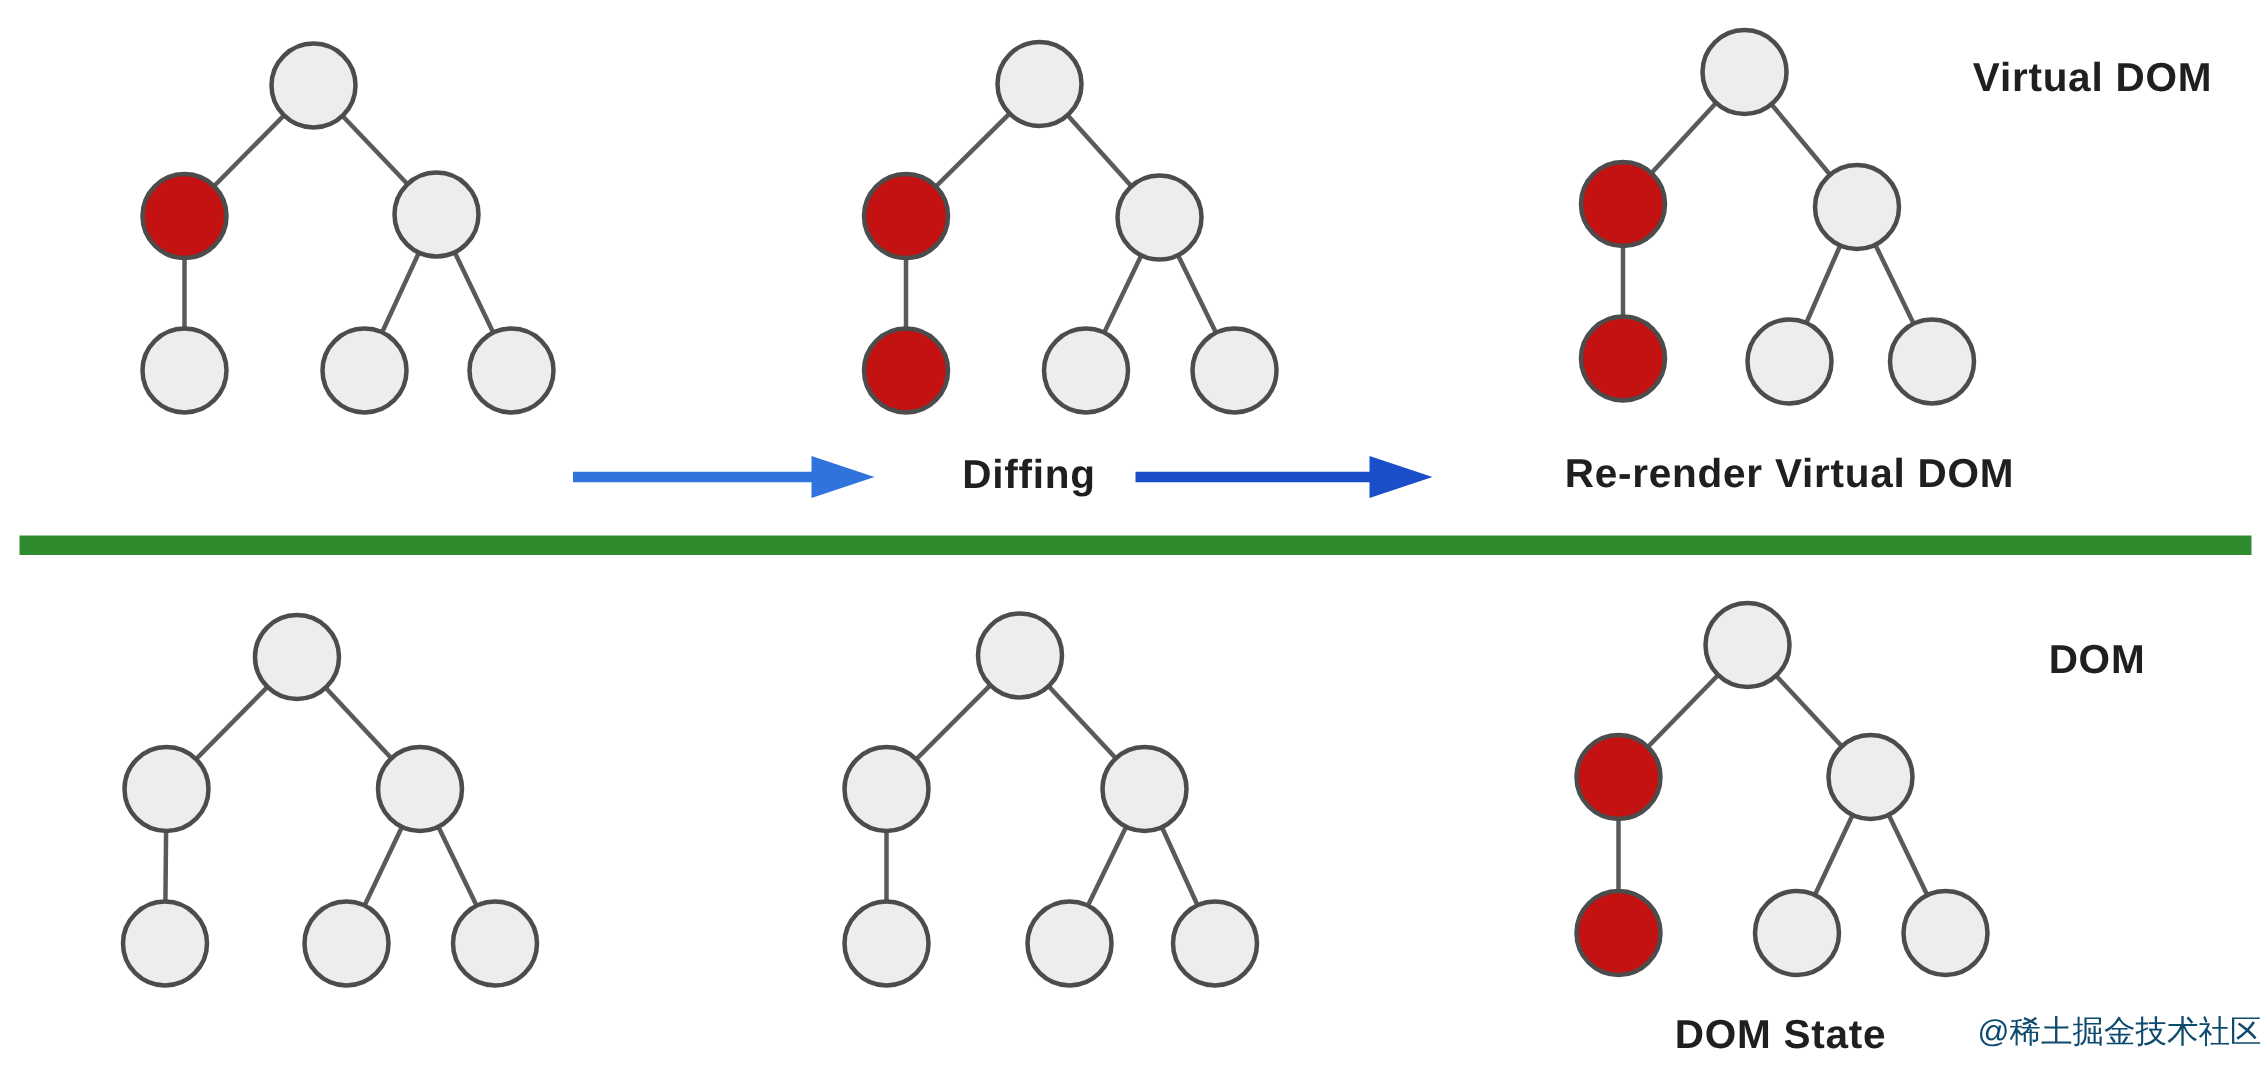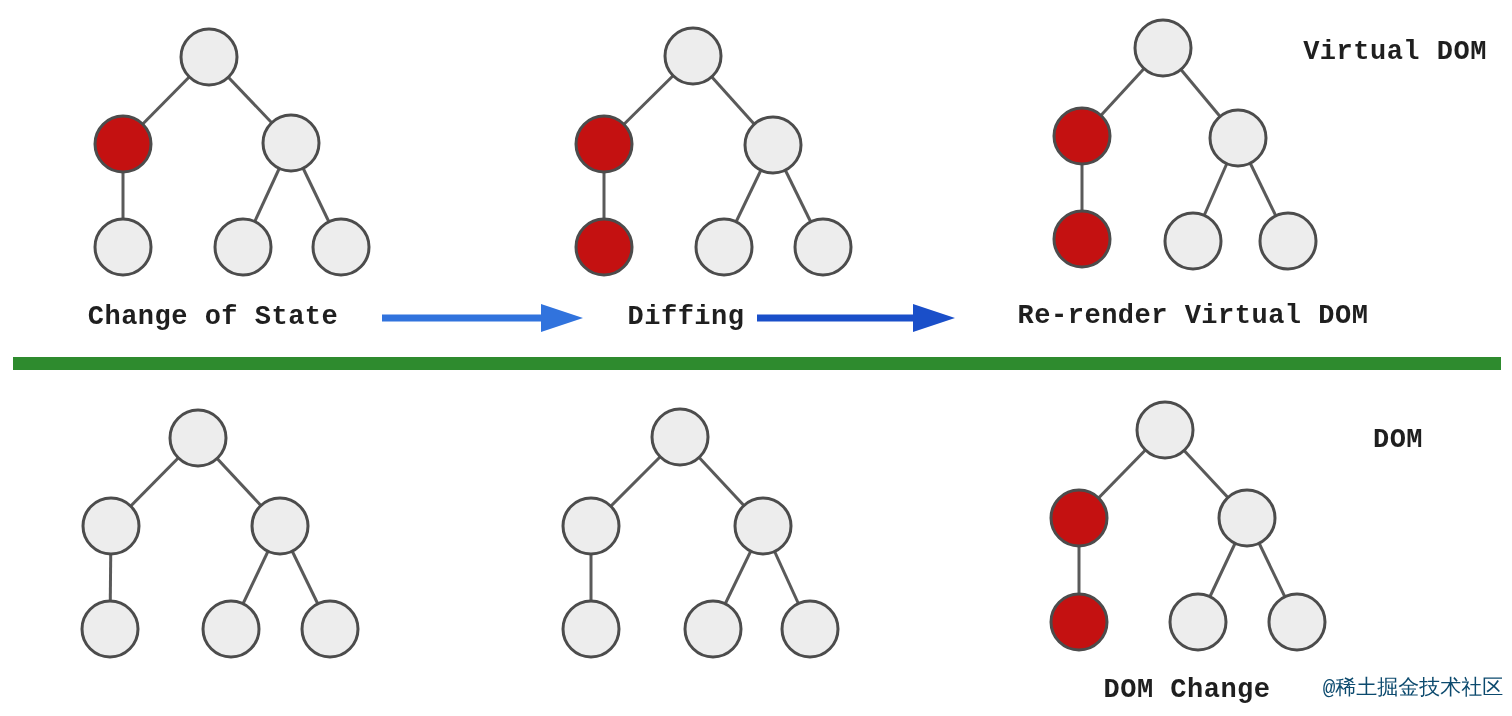--- a/index.html
+++ b/index.html
@@ -24,21 +24,20 @@
   }
   .lbl {
     position: absolute;
     transform: translate(-50%, -50%);
     font-weight: 700;
     font-size: 27px;
     letter-spacing: 0.5px;
     color: #1f1f1f;
     white-space: nowrap;
     line-height: 1;
-    font-family: Liberation Mono, monospace;
   }
   #lbl-change    { left: 213px;  top: 317px; }
   #lbl-diffing   { left: 686px;  top: 317px; }
   #lbl-rerender  { left: 1193px; top: 316px; text-align: center; }
   #lbl-vdom      { left: 1395px; top: 52px;  }
   #lbl-dom       { left: 1398px; top: 440px; }
   #lbl-domchange { left: 1187px; top: 690px; }
   #watermark {
     left: 1413px;
     top: 688px;
@@ -135,20 +134,19 @@
       <g>
         <line x1="382" y1="318" x2="551" y2="318" stroke="#3173dd" stroke-width="7"></line>
         <polygon points="583,318 541,304 541,332" fill="#3173dd"></polygon>
       </g>
       <g>
         <line x1="757" y1="318" x2="923" y2="318" stroke="#1a4fc9" stroke-width="7"></line>
         <polygon points="955,318 913,304 913,332" fill="#1a4fc9"></polygon>
       </g>
     </svg>
 
-  <div class="lbl" id="lbl-change">Change of State</div>
   <div class="lbl" id="lbl-diffing">Diffing</div>
   <div class="lbl" id="lbl-rerender">Re-render Virtual DOM</div>
   <div class="lbl" id="lbl-vdom">Virtual DOM</div>
   <div class="lbl" id="lbl-dom">DOM</div>
-  <div class="lbl" id="lbl-domchange">DOM Change</div>
+  <div class="lbl" id="lbl-domchange">DOM State</div>
   <div class="lbl" id="watermark">@稀土掘金技术社区</div>
 </div>
 
 </body></html>

